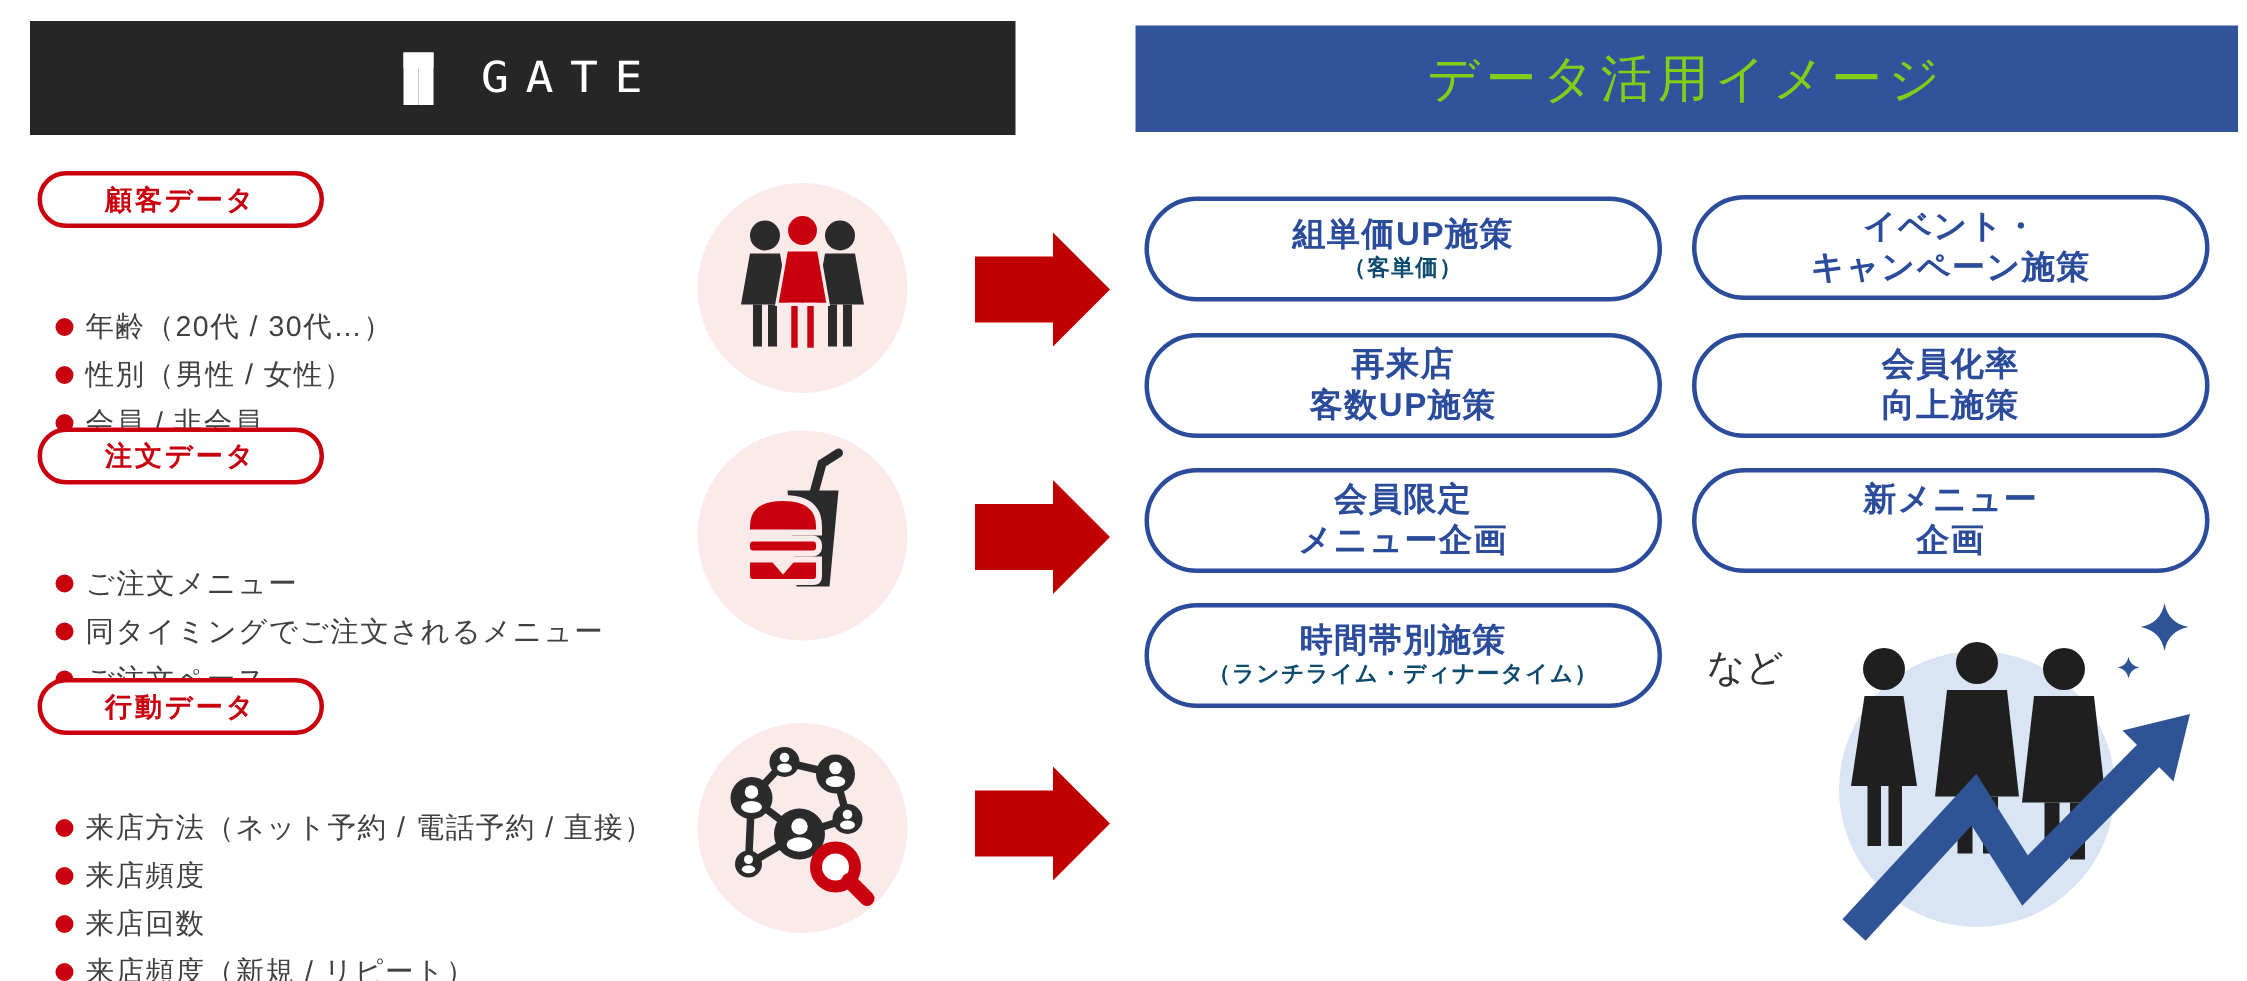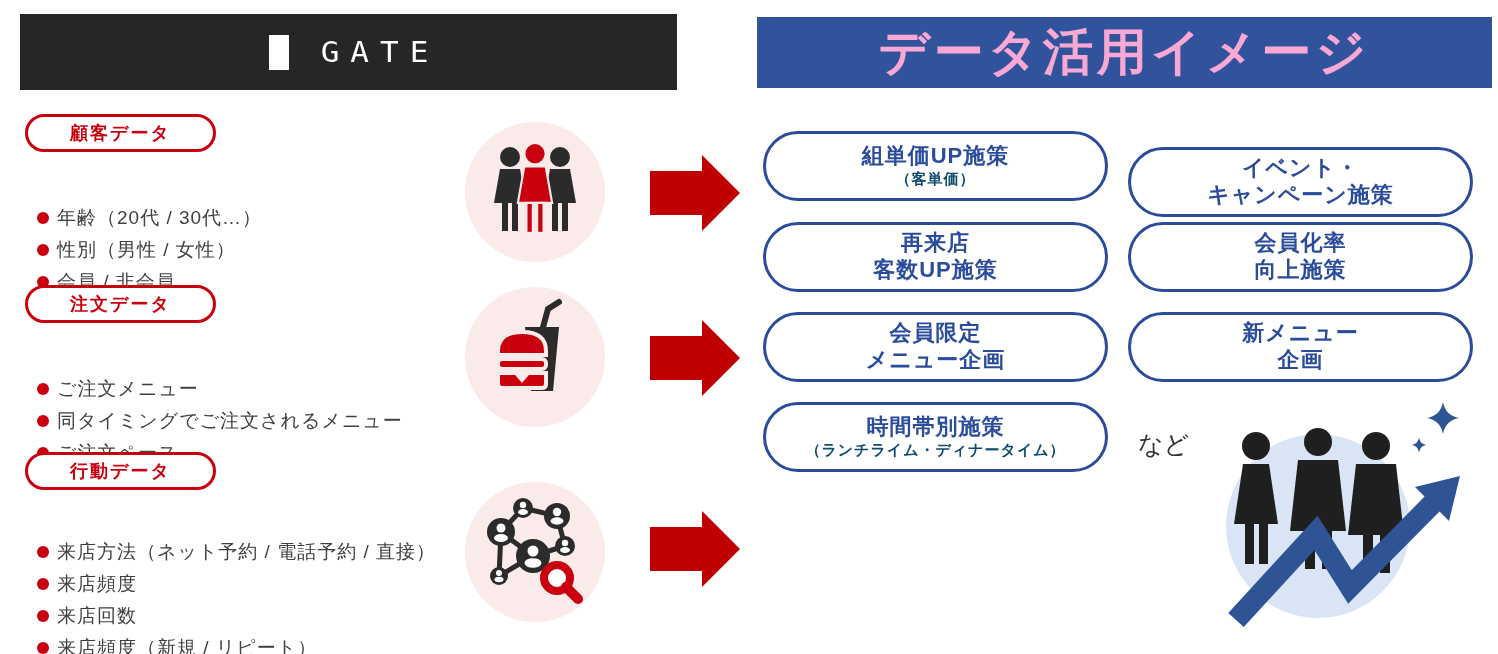--- a/index.html
+++ b/index.html
@@ -22,21 +22,21 @@
   .gate-text {
     color:#ffffff; font-family:"DejaVu Sans Mono", monospace;
     font-size:31px; letter-spacing:11px; font-weight:400; line-height:1;
     transform:scaleY(0.92); margin-right:-11px;
   }
   .blue-header {
     position:absolute; left:757px; top:17px; width:735px; height:71px;
     background:#30539B; display:flex; align-items:center; justify-content:center;
   }
   .blue-header-title {
-    color:#f9a8d4; font-size:50px; font-weight:bold; letter-spacing:4px;
+    color:#84cc16; font-size:34px; font-weight:normal; letter-spacing:4px;
   }
   
   .section-title-pill {
     position:absolute; left:25px; width:191px; height:38px;
     border:3px solid #C9000E; border-radius:20px; background:#ffffff;
     display:flex; align-items:center; justify-content:center;
   }
   .section-title-pill span {
     color:#C9000E; font-size:18px; font-weight:bold; letter-spacing:2px;
   }
@@ -211,21 +211,21 @@
     <polygon points="0,18 52,18 52,2 90,40 52,78 52,62 0,62" fill="#C00000"></polygon>
   </svg>
   <svg class="red-arrow" style="top:509px" viewBox="0 0 90 80">
     <polygon points="0,18 52,18 52,2 90,40 52,78 52,62 0,62" fill="#C00000"></polygon>
   </svg>
 
   <div class="measure-pill" style="left:763px; top:131px">
     <div class="pill-line">組単価UP施策</div>
     <div class="pill-sub">（客単価）</div>
   </div>
-  <div class="measure-pill" style="left:1128px; top:147px">
+  <div class="measure-pill" style="left:1128px; top:130px">
     <div class="pill-line">イベント・</div>
     <div class="pill-line">キャンペーン施策</div>
   </div>
   <div class="measure-pill" style="left:763px; top:222px">
     <div class="pill-line">再来店</div>
     <div class="pill-line">客数UP施策</div>
   </div>
   <div class="measure-pill" style="left:1128px; top:222px">
     <div class="pill-line">会員化率</div>
     <div class="pill-line">向上施策</div>

